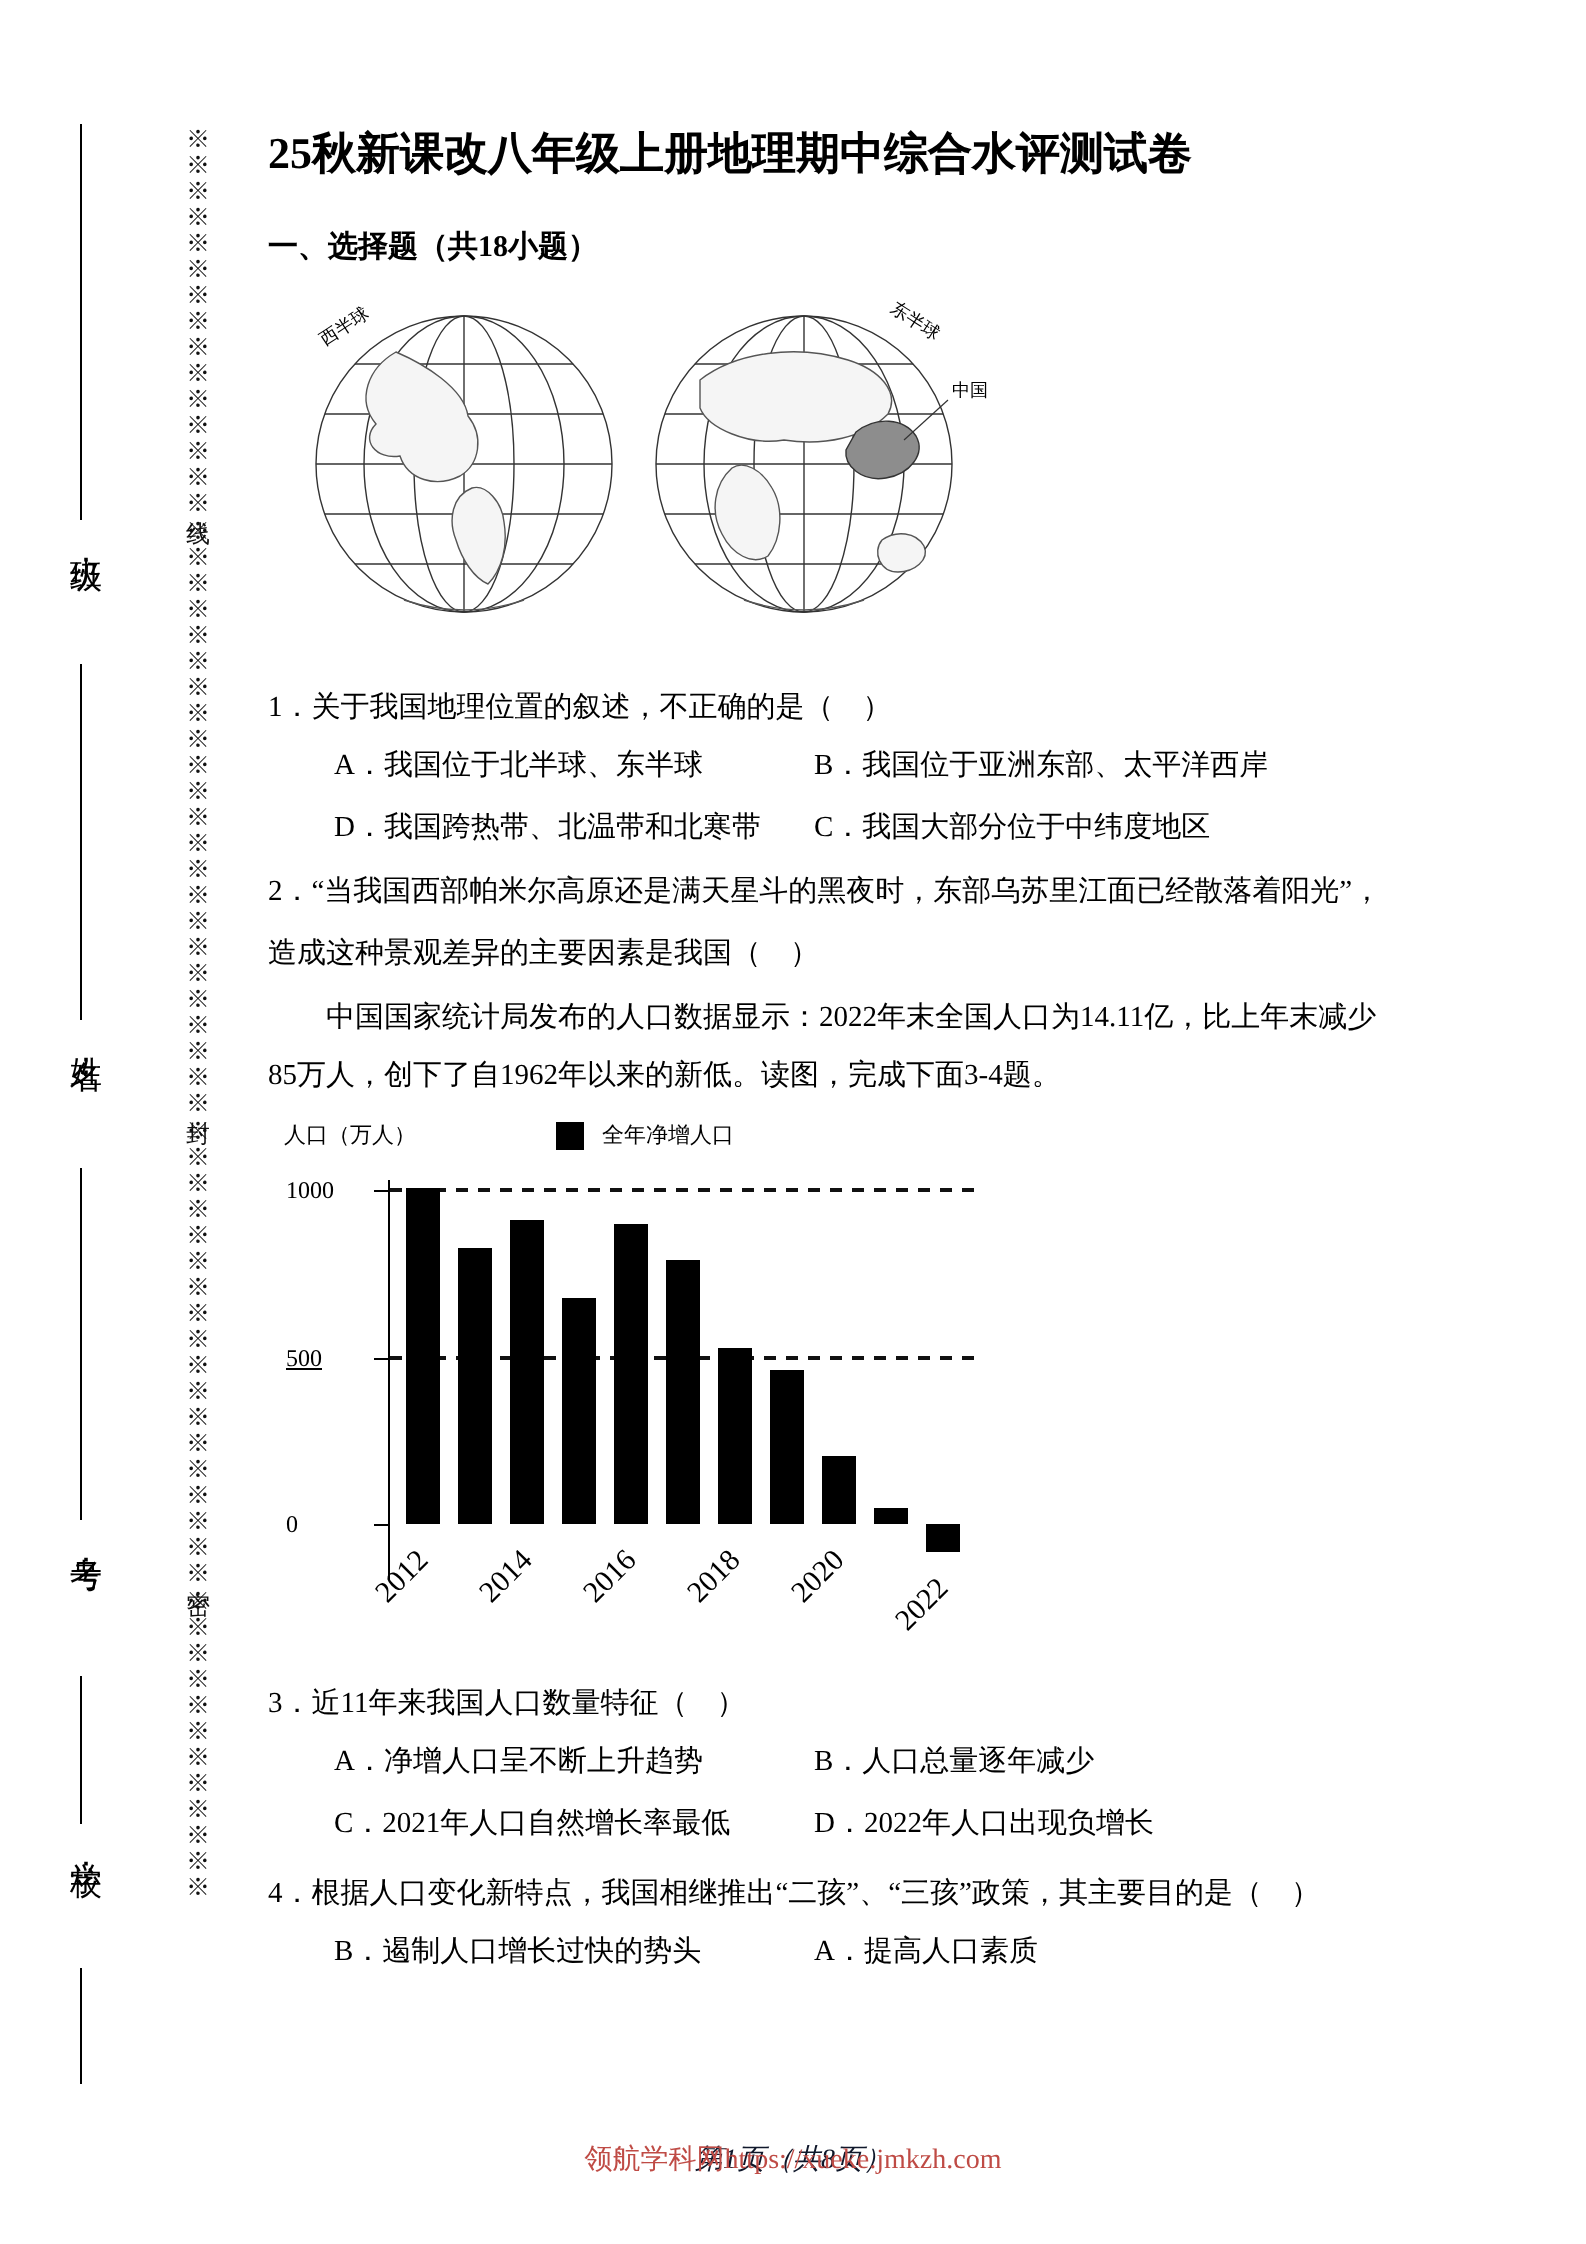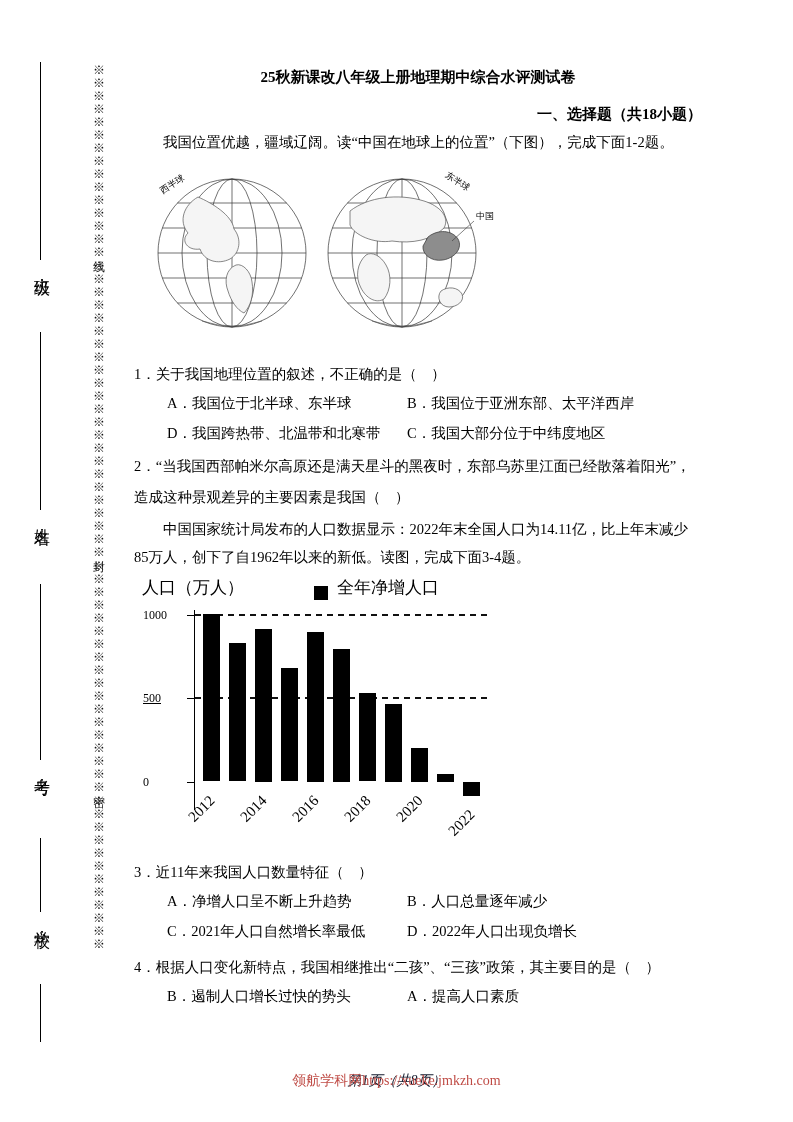--- a/index.html
+++ b/index.html
@@ -6,31 +6,31 @@
   .page{position:relative;width:793px;height:1122px;margin:0 auto;background:#fff;overflow:hidden;
         font-family:"Liberation Serif","DejaVu Serif",serif;color:#000;}
   
   .seal-col{position:absolute;left:90px;top:56px;height:1010px;writing-mode:vertical-rl;
             text-orientation:upright;font-size:12px;letter-spacing:1px;color:#111;overflow:hidden;}
   .m-label{position:absolute;left:31px;writing-mode:vertical-rl;text-orientation:upright;
            font-size:16px;letter-spacing:2px;}
   .m-line{position:absolute;left:40px;width:0;border-left:1.3px solid #000;}
   
   .content{position:absolute;left:134px;top:64px;width:568px;font-size:14.5px;line-height:28px;}
-  .title{text-align:center;font-size:15px;font-weight:bold;line-height:26px;}
-  .sec{font-weight:bold;font-size:15px;margin-top:12px;line-height:24px;text-align:right;}
+  .title{font-size:22px;font-weight:bold;line-height:26px;}
+  .sec{font-weight:bold;font-size:15px;margin-top:22px;line-height:24px;}
   .para{text-indent:2em;line-height:28.5px;margin-top:2px;}
   .mapbox{width:364px;height:178px;margin:6px 0 4px 6px;}
   .q{line-height:28px;margin-top:6px;}
   .q2{line-height:31px;margin-top:2px;font-family:Liberation Serif, serif;}
   .opts{display:grid;grid-template-columns:240px 1fr;padding-left:33px;line-height:30.5px;}
   
   .chart{position:relative;width:440px;height:258px;margin-top:4px;margin-left:4px;}
-  .chart-head{display:flex;align-items:center;gap:30px;font-size:17px;line-height:24px;padding-left:4px;}
-  .legend{display:flex;align-items:flex-end;padding-left:40px;}
+  .chart-head{display:flex;align-items:center;gap:30px;font-size:11px;line-height:24px;padding-left:4px;}
+  .legend{display:flex;align-items:center;padding-left:40px;}
   .legend-sq{width:14px;height:14px;background:#000;display:inline-block;margin-right:9px;}
   .plot{position:relative;margin-left:56px;margin-top:10px;width:300px;height:200px;
         border-left:1.6px solid #000;}
   .bar{position:absolute;background:#000;}
   .gridline{position:absolute;left:0;width:294px;height:2px;
             background:repeating-linear-gradient(90deg,#111 0 6px,transparent 6px 11px);}
   .ytick{position:absolute;left:-52px;width:44px;text-align:left;font-size:12px;line-height:20px;}
   .ymark{position:absolute;left:-8px;width:8px;border-top:1.4px solid #000;}
   .xtick{position:absolute;width:40px;text-align:right;font-size:15px;line-height:16px;
          transform:rotate(-45deg);transform-origin:100% 50%;white-space:nowrap;}
@@ -53,21 +53,20 @@
   <div class="m-line" style="top:584px;height:176px;"></div>
   <div class="m-label" style="top:766px;">考号：</div>
   <div class="m-line" style="top:838px;height:74px;"></div>
   <div class="m-label" style="top:918px;">学校：</div>
   <div class="m-line" style="top:984px;height:58px;"></div>
 
   <div class="content">
 
     <div class="title">25秋新课改八年级上册地理期中综合水评测试卷</div>
     <div class="sec">一、选择题（共18小题）</div>
-    <div class="para">我国位置优越，疆域辽阔。读“中国在地球上的位置”（下图），完成下面1-2题。</div>
 
     
     <svg class="mapbox" viewBox="0 0 364 178">
       <g stroke="#333" stroke-width="0.7" fill="none">
         <circle cx="92" cy="90" r="74"></circle>
         <ellipse cx="92" cy="90" rx="25" ry="74"></ellipse>
         <ellipse cx="92" cy="90" rx="50" ry="74"></ellipse>
         <line x1="92" y1="16" x2="92" y2="164"></line>
         <line x1="37.4" y1="40" x2="146.6" y2="40"></line>
         <line x1="22.4" y1="65" x2="161.6" y2="65"></line>

